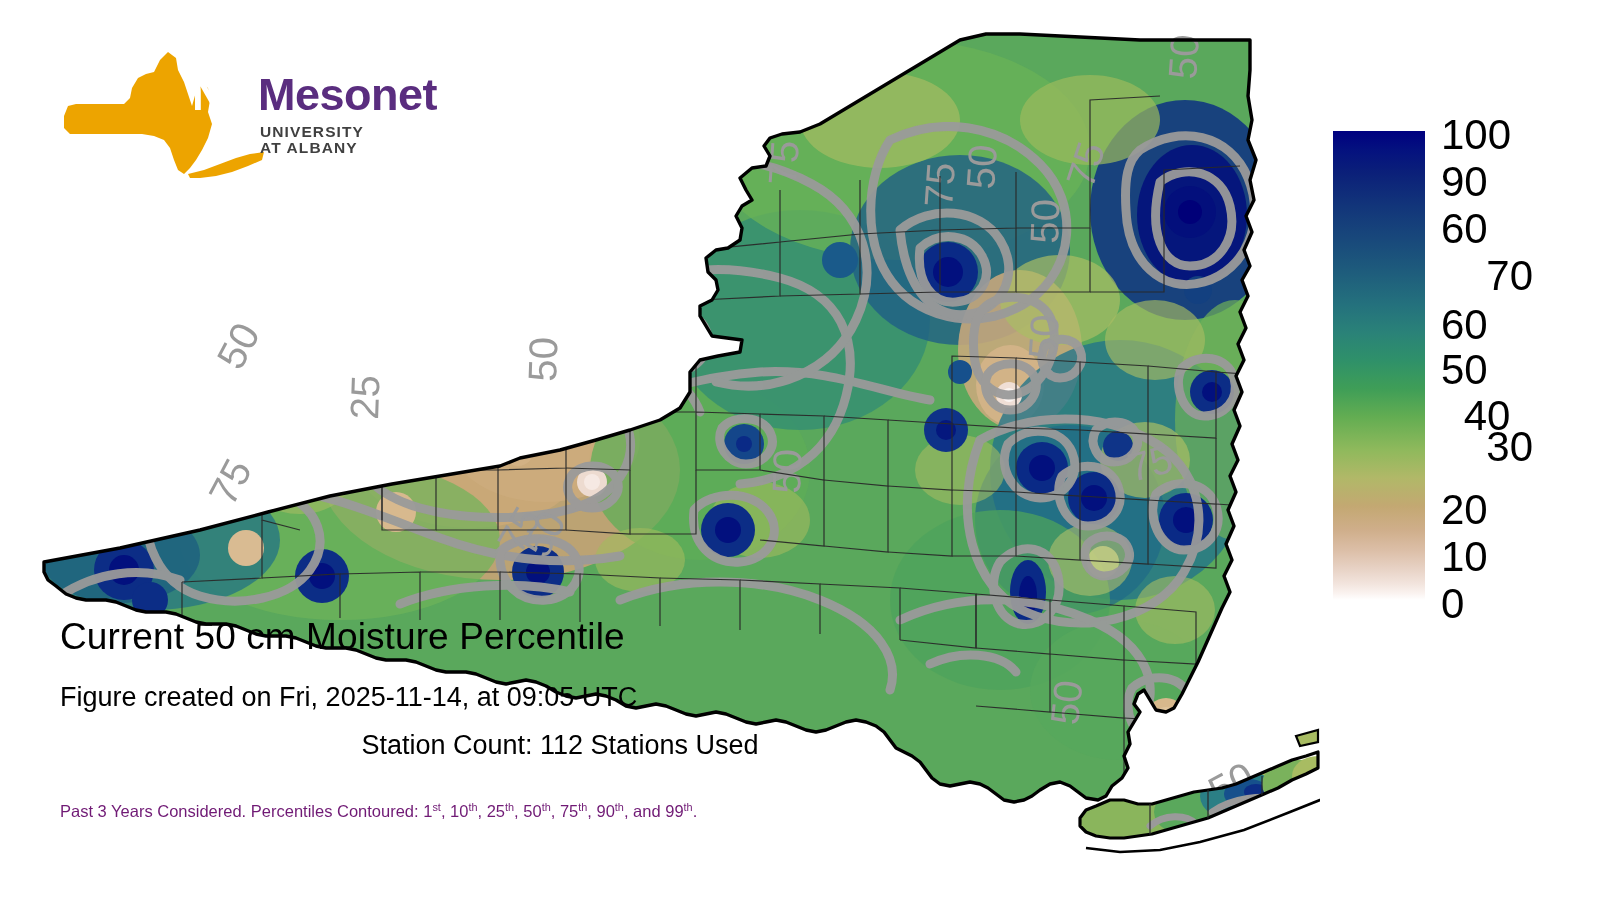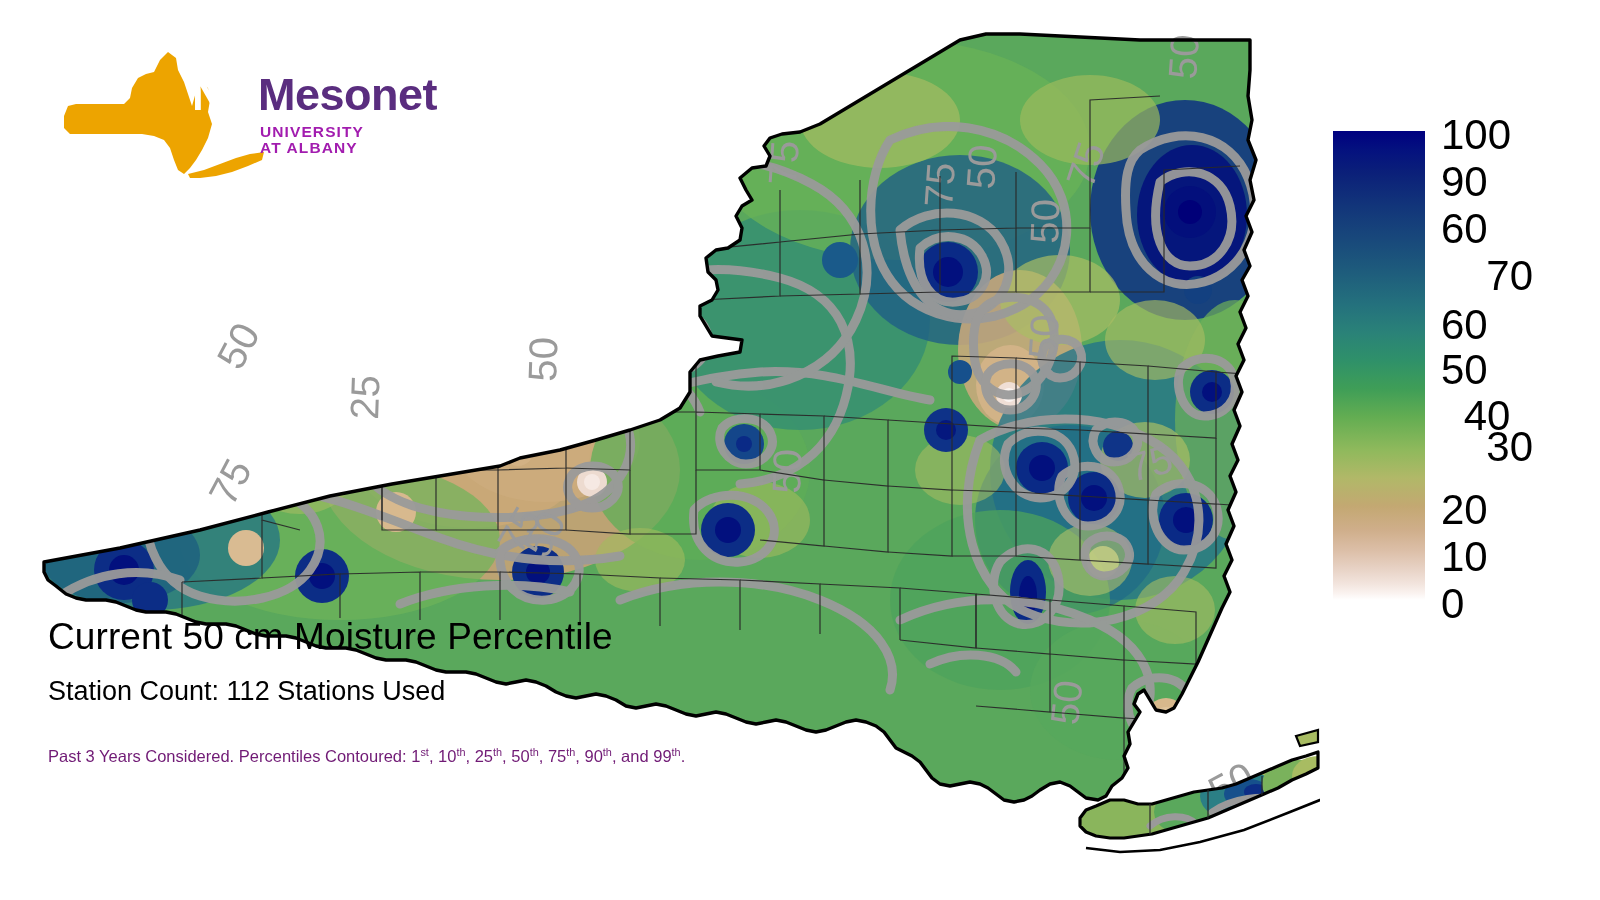--- a/index.html
+++ b/index.html
@@ -11,28 +11,28 @@
 
   
   #logo{position:absolute;left:58px;top:48px;width:350px;height:130px;}
   #logo svg{position:absolute;left:0;top:0;}
   .logo-wordmark{position:absolute;left:122px;top:24px;}
   .logo-nys{position:absolute;left:12px;top:0px;font-size:45px;font-weight:bold;
     letter-spacing:-0.5px;color:#ffffff;line-height:1;font-family:"Liberation Sans",sans-serif;}
   .logo-meso{position:absolute;left:78px;top:0px;font-size:45px;font-weight:bold;
     letter-spacing:-0.5px;color:#5a2d7f;line-height:1;font-family:"Liberation Sans",sans-serif;}
   .logo-sub{position:absolute;left:80px;top:52px;font-size:15.5px;font-weight:bold;
-    letter-spacing:1.1px;color:#a21caf;line-height:1;font-family:"Liberation Sans",sans-serif;}
+    letter-spacing:1.1px;color:#404040;line-height:1;font-family:"Liberation Sans",sans-serif;}
   .logo-bar{position:absolute;left:71px;top:-2px;width:4px;height:50px;background:#ffffff;}
 
   
-  #textblock{position:absolute;left:48px;top:618px;width:1000px;}
+  #textblock{position:absolute;left:60px;top:618px;width:1000px;}
   #maptitle{font-size:37px;line-height:1.05;letter-spacing:0.1px;color:#000;}
   #created{font-size:27px;line-height:1.05;margin-top:26px;color:#000;}
-  #stationcount{font-size:27px;line-height:1.05;margin-top:20px;color:#000;}
+  #stationcount{font-size:27px;line-height:1.05;margin-top:20px;color:#000;text-align:center;}
   #footnote{font-size:16.5px;line-height:1.1;margin-top:42px;color:#701a75;}
   #footnote sup{font-size:0.66em;vertical-align:super;line-height:0;}
 
   
   #colorbar-wrap{position:absolute;left:1333px;top:131px;width:200px;height:470px;}
   #colorbar{position:absolute;left:0;top:0;width:92px;height:469px;
     background:linear-gradient(to bottom,
       #000080   0.0%,
       #04117f   4.0%,
       #0b2079   9.0%,
@@ -486,20 +486,21 @@
     <div class="logo-wordmark">
       <span class="logo-nys">NYS</span>
       <span class="logo-bar"></span>
       <span class="logo-meso">Mesonet</span>
       <span class="logo-sub">UNIVERSITY AT ALBANY</span>
     </div>
   </div>
 
   <div id="textblock">
     <div id="maptitle">Current 50 cm Moisture Percentile</div>
+    <div id="created">Figure created on Fri, 2025-11-14, at 09:05 UTC</div>
     <div id="stationcount">Station Count: 112 Stations Used</div>
     <div id="footnote">Past 3 Years Considered. Percentiles Contoured: <span>1<sup>st</sup></span>, <span>10<sup>th</sup></span>, <span>25<sup>th</sup></span>, <span>50<sup>th</sup></span>, <span>75<sup>th</sup></span>, <span>90<sup>th</sup></span>, and <span>99<sup>th</sup></span>.</div>
   </div>
 
   <div id="colorbar-wrap">
     <div id="colorbar"></div>
     <div id="cb-labels">
         <div class="cb-label" style="top: -17px;">100</div>
         <div class="cb-label" style="top: 29.9px;">90</div>
         <div class="cb-label" style="top: 76.8px;">60</div>

